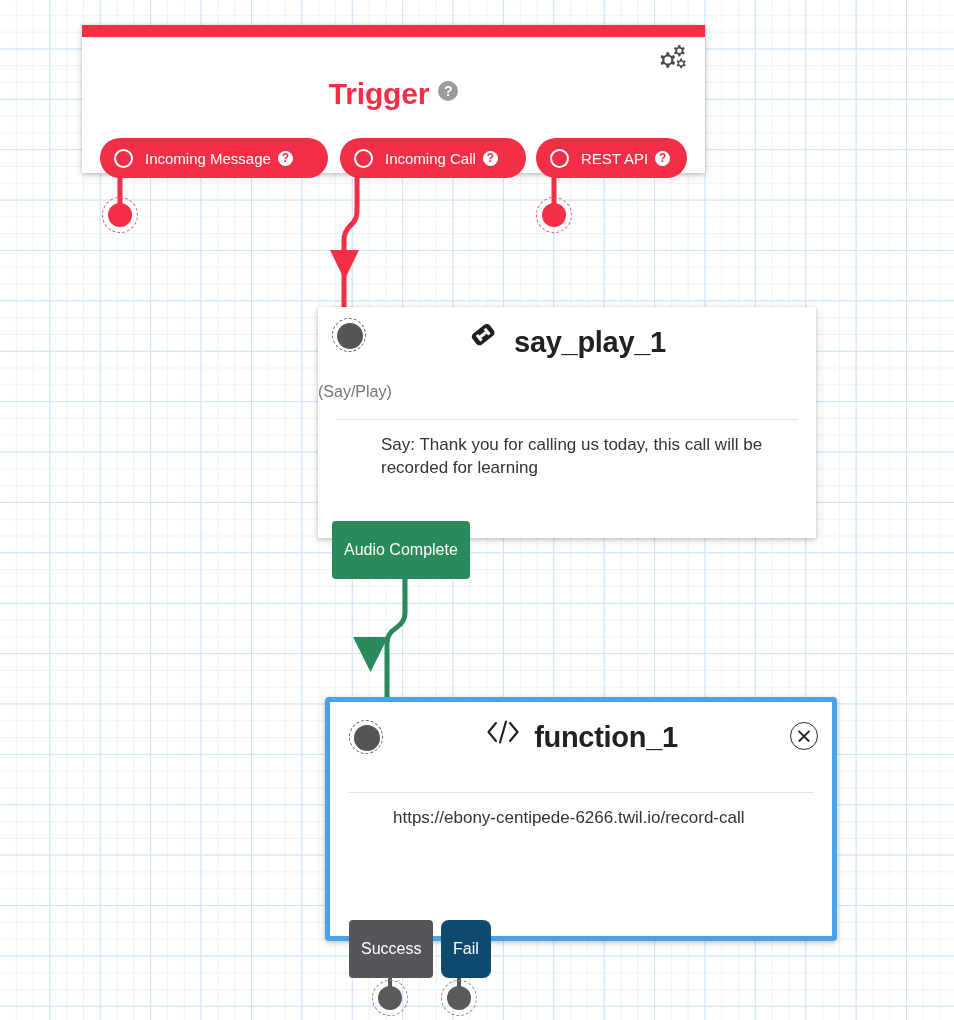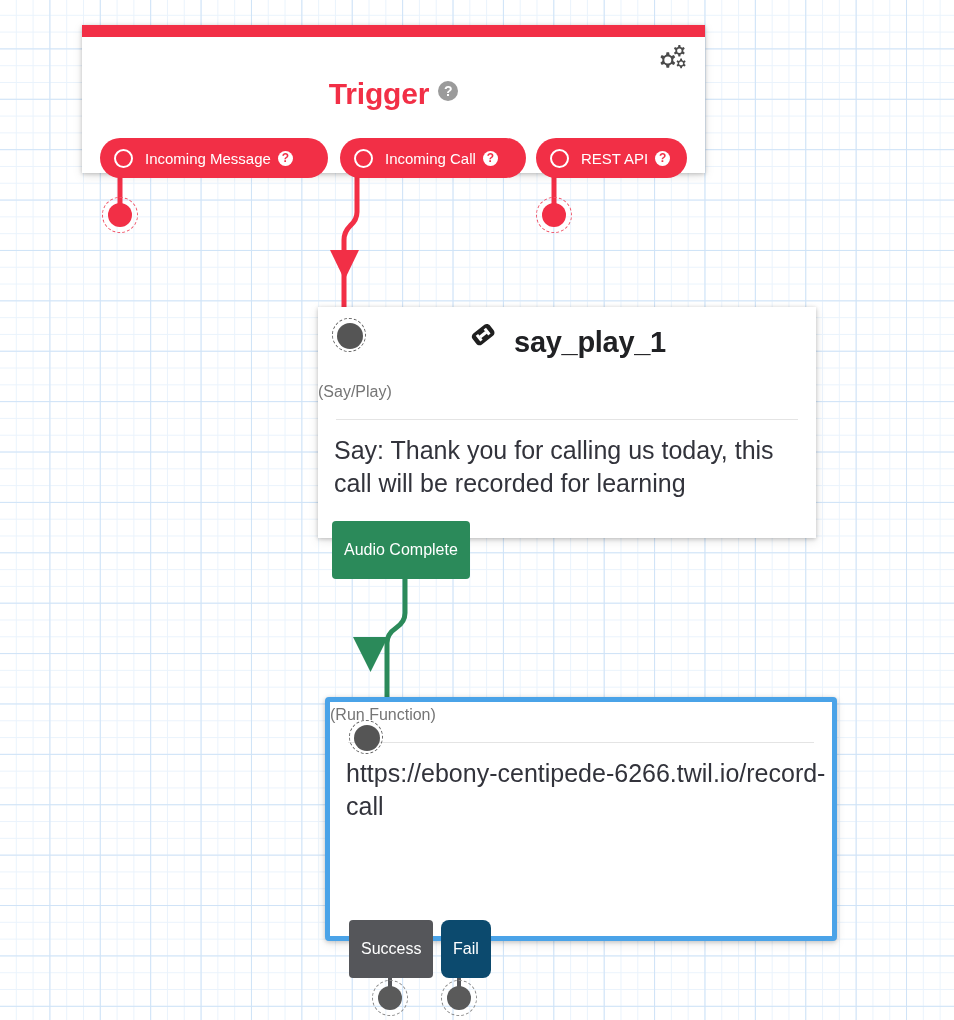--- a/index.html
+++ b/index.html
@@ -179,23 +179,24 @@
     color: #757575;
     margin-top: 4px;
   }
   .node-divider {
     height: 1px;
     background: #e4e4e4;
     margin: 18px 18px 0 18px;
   }
   .node-body {
     padding: 14px 6px 0 16px;
-    font-size: 25px;
+    font-size: 17px;
     line-height: 1.33;
     color: #32333b;
+    margin-left: 47px;
   }
 
   
   .in-dot {
     position: absolute;
     width: 26px; height: 26px;
     border-radius: 50%;
     background: #555555;
     z-index: 4;
   }
@@ -344,21 +345,32 @@
     </div>
   </div>
   <div class="node-subtitle">(Say/Play)</div>
   <div class="node-divider"></div>
   <div class="node-body">Say: Thank you for calling us today, this call will be recorded for learning</div>
 </div>
 <div class="in-dot" id="sayplay-indot"></div>
 <div class="out-label" id="label-audio-complete">Audio Complete</div>
 
 <div class="node" id="function-node">
-  <div class="node-subtitle">(Run Function)</div>
+  <div class="node-header">
+    <div class="node-title">
+      <span class="glyph">
+        <svg width="38" height="28" viewBox="0 0 38 28">
+          <path d="M12,5 L4.5,14 L12,23" stroke="#1f1f1f" stroke-width="2.1" fill="none" stroke-linecap="round" stroke-linejoin="round"></path>
+          <path d="M26,5 L33.5,14 L26,23" stroke="#1f1f1f" stroke-width="2.1" fill="none" stroke-linecap="round" stroke-linejoin="round"></path>
+          <path d="M22,3.5 L16,24.5" stroke="#1f1f1f" stroke-width="2.1" fill="none" stroke-linecap="round"></path>
+        </svg>
+      </span><span class="name">function_1</span>
+    </div>
+    <div id="function-close"></div>
+  </div>
   <div class="node-divider"></div>
   <div class="node-body">https://ebony-centipede-6266.twil.io/record-call</div>
 </div>
 <div class="in-dot" id="function-indot"></div>
 <div class="out-label" id="label-success">Success</div>
 <div class="out-label" id="label-fail">Fail</div>
 
 <div class="end-dot red" id="dot-msg"></div>
 <div class="end-dot red" id="dot-rest"></div>
 <div class="end-dot gray" id="dot-success"></div>

